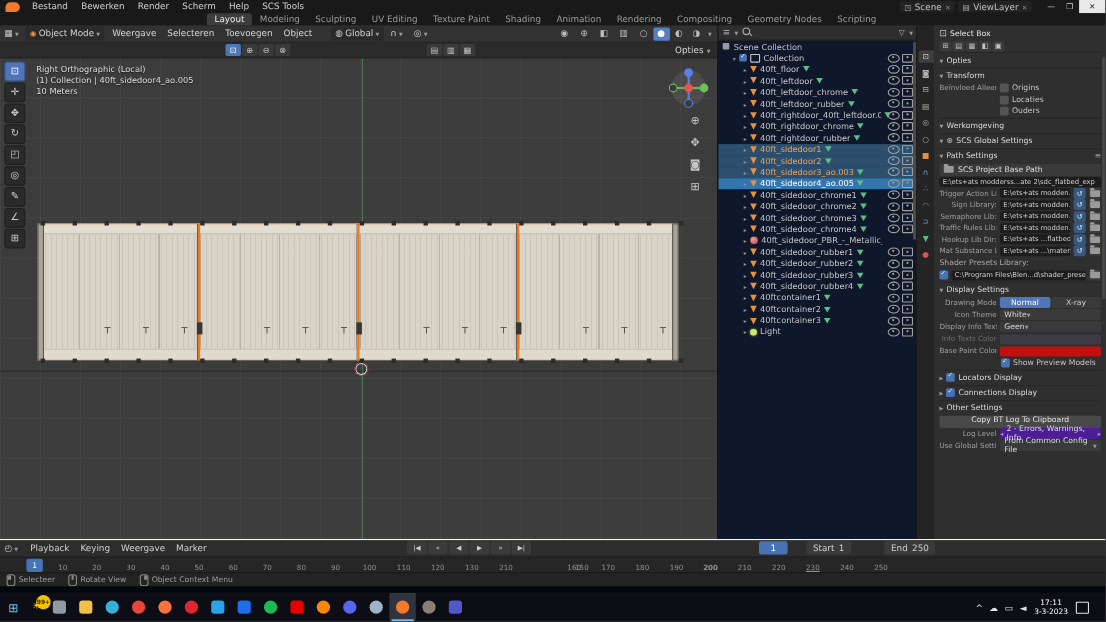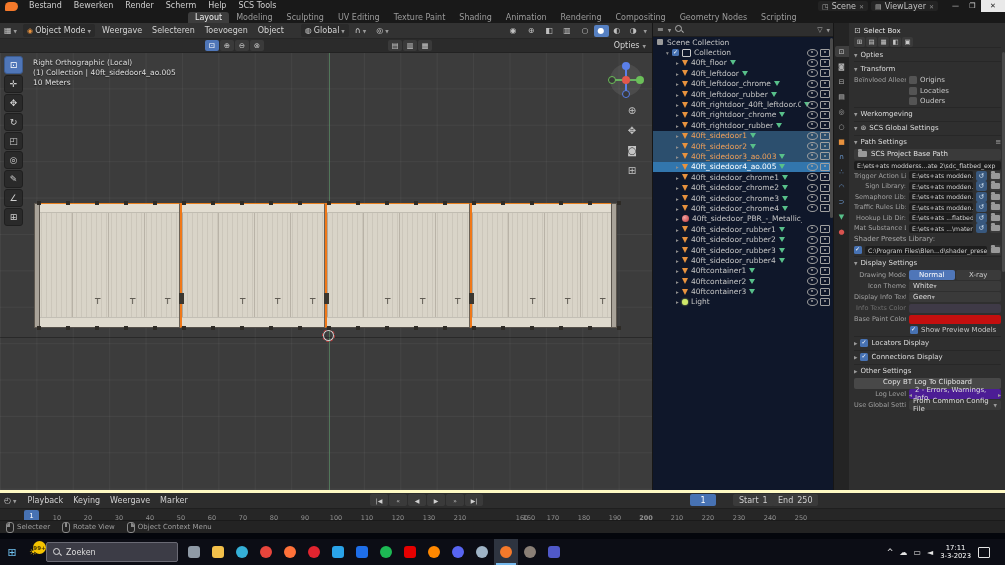--- a/index.html
+++ b/index.html
@@ -141,21 +141,21 @@
   .seg-btn{flex:1;height:10px;background:#3a3a3a;display:flex;align-items:center;justify-content:center;border-radius:2px;color:#cfcfcf}
   .seg-btn.active{background:#4f76b8;color:#fff}
   .dd{flex:1;background:#3a3a3a;height:10px;display:flex;align-items:center;padding:0 4px;border-radius:2px;color:#dcdcdc;justify-content:flex-start}
   .swatch{flex:1;height:9px;border-radius:2px}
   .fullbtn{flex:1;height:11px;background:#484848;border-radius:2px;display:flex;align-items:flex-start;justify-content:center;gap:3px;color:#e2e2e2}
   .stepper{flex:1;background:#4c1d95;height:10px;border-radius:2px;display:flex;align-items:center;justify-content:center;gap:3px;color:#dcdcdc}
   .stepper::before{content:"◂";font-size:6px;color:#9a9a9a}
   .stepper::after{content:"▸";font-size:6px;color:#9a9a9a}
   .basebtn{flex:1;height:11px;background:#3a3a3a;border-radius:2px;display:flex;align-items:center;gap:4px;padding:0 4px;color:#e0e0e0}
   
-  #timeline{position:absolute;left:0;top:490px;width:100%;height:30px;background:#2d2d2d;border-top:3px solid #fef9c3}
+  #timeline{position:absolute;left:0;top:490px;width:100%;height:30px;background:#2d2d2d;border-top:1px solid #fef9c3}
   .tl-header{height:15px;display:flex;align-items:center;gap:2px;position:relative}
   .clock-ic::before{content:"◴";font-size:8px;color:#c8c8c8}
   .tl-menu{padding:0 5px;color:#d0d0d0}
   .transport{position:absolute;left:370px;top:1px;display:flex;gap:1px}
   .tp-btn{min-width:14px;height:12px;background:#3a3a3a;border-radius:2px;display:flex;align-items:center;justify-content:center;font-size:6px;color:#d0d0d0;padding:0 2px}
   .frame-field{position:absolute;left:690px;top:1px;width:26px;height:12px;background:#4772b3;border-radius:2px;color:#fff;display:flex;align-items:center;justify-content:center}
   .range-pill{position:absolute;top:1px;height:12px;background:#3a3a3a;border-radius:2px;display:flex;align-items:center;gap:4px;padding:0 6px;color:#d0d0d0}
   .tl-ruler{position:absolute;left:0;top:15px;width:100%;height:15px;background:#262626;border-top:1px solid #1f1f1f}
   .ruler-num{position:absolute;bottom:2px;color:#909090;font-size:6.5px;transform:translateX(-50%)}
   .playhead{position:absolute;left:24px;top:1px;width:15px;height:12px;background:#4772b3;border-radius:2px;color:#fff;display:flex;align-items:center;justify-content:center;font-size:7px}
@@ -892,21 +892,21 @@
         <span class="tp-btn">◀</span>
         <span class="tp-btn">▶</span>
         <span class="tp-btn">»</span>
         <span class="tp-btn">▶|</span>
       </div>
     <span class="frame-field">1</span>
     <span class="range-pill" style="left:733px">
         <span>Start</span>
         <span>1</span>
       </span>
-    <span class="range-pill" style="left:772px">
+    <span class="range-pill" style="left:804px">
         <span>End</span>
         <span>250</span>
       </span>
   </div>
   <div class="tl-ruler">
     <div>
 
     <span class="ruler-num" style="left: 57px;">10</span>
         <span class="ruler-num" style="left: 88px;">20</span>
         <span class="ruler-num" style="left: 119px;">30</span>
@@ -955,24 +955,20 @@
         <span>Object Context Menu</span>
       </span>
     </div>
 </div>
 
 <div id="desktop-strip"></div>
 
 <div id="taskbar">
   <span class="start-btn">⊞</span>
   <span class="widget">☀<span class="badge99">99+</span></span>
-  <div class="search-pill">
-    <span class="mag"></span>
-    <span>Zoeken</span>
-  </div>
   <div style="display:flex;height:100%">
 
       <span class="tb-app square">
         <span class="app-dot" style="background: rgb(143, 154, 166);"></span>
       </span>
 
       <span class="tb-app square">
         <span class="app-dot" style="background: rgb(243, 192, 74);"></span>
       </span>
 

